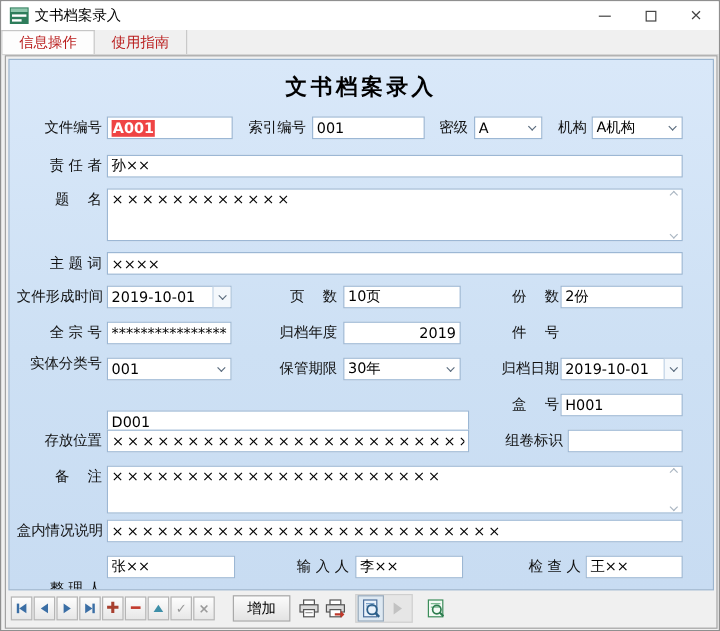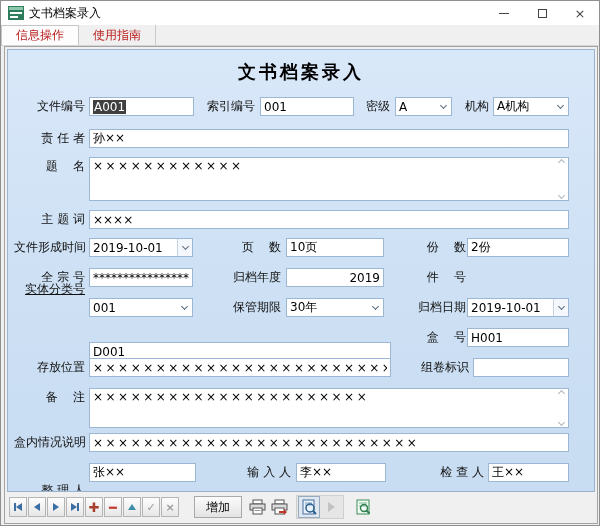--- a/index.html
+++ b/index.html
@@ -38,21 +38,21 @@
   .datef .dbtn { width:15px; height:100%; border-left:1px solid #c3d4e6; background:#f4f8fc; display:flex; align-items:center; justify-content:center; }
   .datef .dbtn .chev { margin:0 0 2px 0; }
 
   .ta { position:absolute; border:1px solid #9cb7d4; background:#fff; font-size:12px; color:#000; padding:1px 14px 1px 3px; resize:none; overflow:hidden; font-family:"DejaVu Sans", sans-serif; letter-spacing:2.5px; }
   .ta-scroll { position:absolute; width:13px; display:flex; flex-direction:column; justify-content:space-between; align-items:center; padding:2px 0; }
   .sc-chev { width:5px; height:5px; border-right:1px solid #aab6c2; border-bottom:1px solid #aab6c2; }
   .sc-up { transform:rotate(-135deg); }
   .sc-dn { transform:rotate(45deg); }
 
   .selfield { display:flex; align-items:center; }
-  .selhl { background:#404040; color:#fff; padding:0 1px; }
+  .selhl { background:#ef4444; color:#fff; padding:0 1px;font-weight:bold; }
 
   .xs { letter-spacing:2.5px; }
 
   
   .toolbar { height:28px; margin:1px 2px 2px 2px; background:#f0f0f0; display:flex; align-items:center; padding-left:2px; }
   .navbtn { width:18px; height:20px; margin-right:1px; border:1px solid #b5b5b5; background:linear-gradient(180deg,#fdfdfd,#e7e7e7); display:flex; align-items:center; justify-content:center; }
   .tri-l { width:0; height:0; border-top:4px solid transparent; border-bottom:4px solid transparent; border-right:6px solid #3a6ea5; }
   .tri-r { width:0; height:0; border-top:4px solid transparent; border-bottom:4px solid transparent; border-left:6px solid #3a6ea5; }
   .tri-u { width:0; height:0; border-left:4px solid transparent; border-right:4px solid transparent; border-bottom:6px solid #3d8fa8; }
   .vbar { width:2px; height:8px; background:#3a6ea5; }
@@ -143,21 +143,21 @@
       <input class="ipt" style="left: 278px; top: 188px; width: 98px;" value="10页">
       <div class="lbl" style="left:381px;top:188px;width:77px;">份    数</div>
       <input class="ipt" style="left: 459px; top: 188px; width: 102px;" value="2份">
 
       <div class="lbl" style="left:0;top:218px;width:77px;">全 宗 号</div>
       <input class="ipt" style="left: 81px; top: 218px; width: 104px;" value="****************">
       <div class="lbl" style="left:196px;top:218px;width:77px;">归档年度</div>
       <input class="ipt right" style="left: 278px; top: 218px; width: 98px;" value="2019">
       <div class="lbl" style="left:381px;top:218px;width:77px;">件    号</div>
 
-      <div class="lbl" style="left:0;top:230px;width:77px;text-decoration:underline;">实体分类号</div>
+      <div class="lbl" style="left:0;top:244px;width:77px;">实体分类号</div>
       <div class="ddl" style="left:81px;top:248px;width:104px;">
           <span class="txt">001</span>
           <span class="chev"></span>
         </div>
       <div class="lbl" style="left:196px;top:248px;width:77px;">保管期限</div>
       <div class="ddl" style="left:278px;top:248px;width:98px;">
           <span class="txt">30年</span>
           <span class="chev"></span>
         </div>
       <div class="lbl" style="left:381px;top:248px;width:77px;">归档日期</div>

